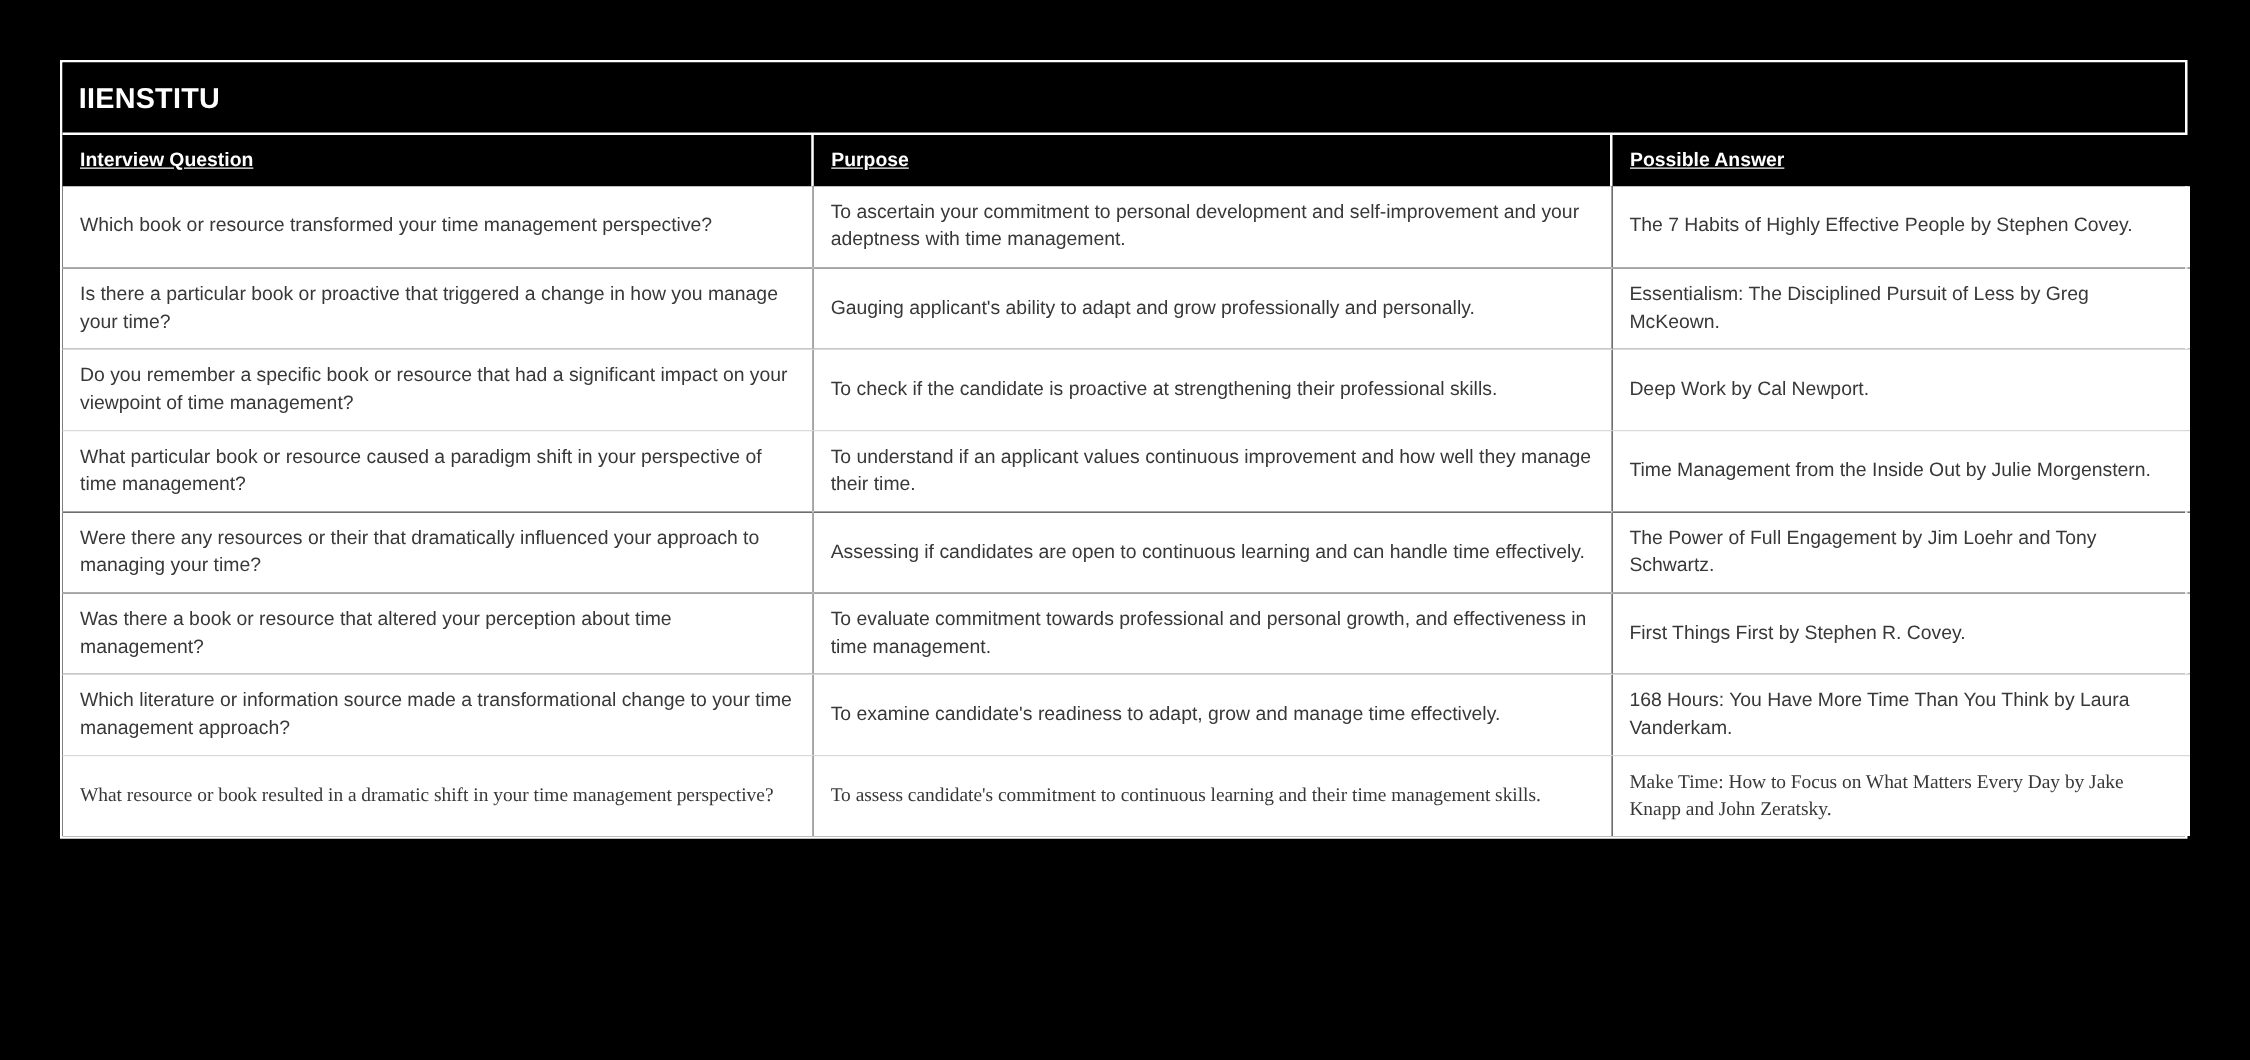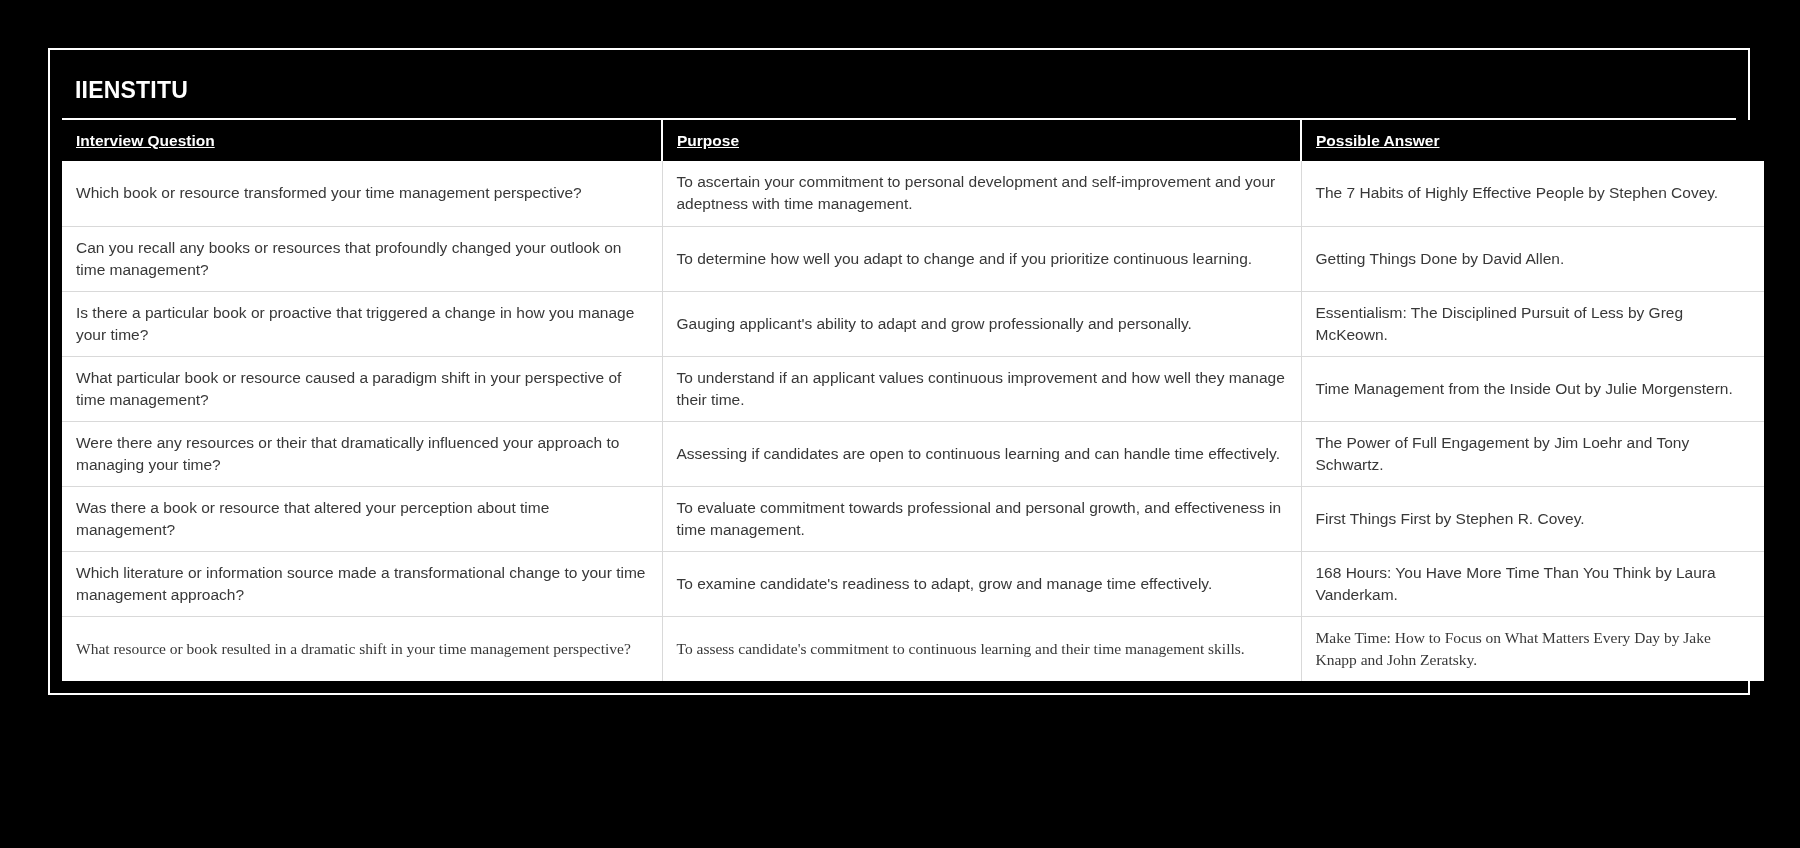--- a/index.html
+++ b/index.html
@@ -1,15 +1,15 @@
 <!DOCTYPE html>
 <html><head>
 <meta charset="utf-8">
 <style>
-  * { margin: 0; padding: 12px; box-sizing: border-box; }
+  * { margin: 0; padding: 0; box-sizing: border-box; }
   html, body {
     width: 1800px; height: 848px;
     background: #000000;
     overflow: hidden;
     font-family: "Liberation Sans", "DejaVu Sans", sans-serif;
   }
   .table-frame {
     position: absolute;
     left: 48px; top: 48px;
     width: 1702px;
@@ -80,28 +80,28 @@
         <th>Possible Answer</th>
       </tr>
     </thead>
     <tbody>
         <tr>
           <td>Which book or resource transformed your time management perspective?</td>
           <td>To ascertain your commitment to personal development and self-improvement and your adeptness with time management.</td>
           <td>The 7 Habits of Highly Effective People by Stephen Covey.</td>
         </tr>
         <tr>
-          <td>Can you recall any books or resources that profoundly changed your outlook on time management?</td>
-          <td>To determine how well you adapt to change and if you prioritize continuous learning.</td>
-          <td>Getting Things Done by David Allen.</td>
-        </tr>
-        <tr>
           <td>Is there a particular book or proactive that triggered a change in how you manage your time?</td>
           <td>Gauging applicant's ability to adapt and grow professionally and personally.</td>
           <td>Essentialism: The Disciplined Pursuit of Less by Greg McKeown.</td>
+        </tr>
+        <tr>
+          <td>Do you remember a specific book or resource that had a significant impact on your viewpoint of time management?</td>
+          <td>To check if the candidate is proactive at strengthening their professional skills.</td>
+          <td>Deep Work by Cal Newport.</td>
         </tr>
         <tr>
           <td>What particular book or resource caused a paradigm shift in your perspective of time management?</td>
           <td>To understand if an applicant values continuous improvement and how well they manage their time.</td>
           <td>Time Management from the Inside Out by Julie Morgenstern.</td>
         </tr>
         <tr>
           <td>Were there any resources or their that dramatically influenced your approach to managing your time?</td>
           <td>Assessing if candidates are open to continuous learning and can handle time effectively.</td>
           <td>The Power of Full Engagement by Jim Loehr and Tony Schwartz.</td>

